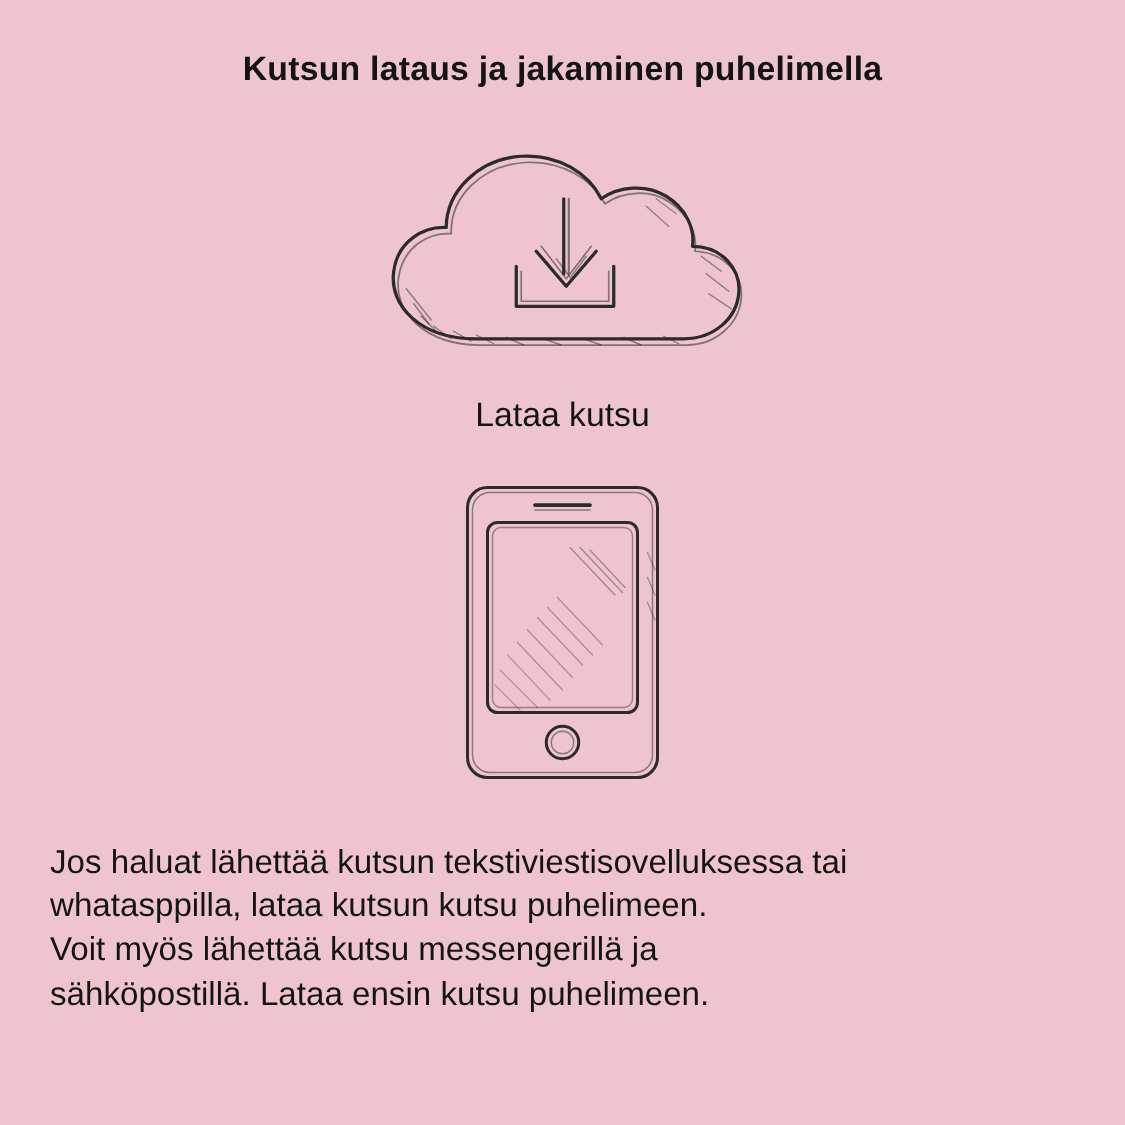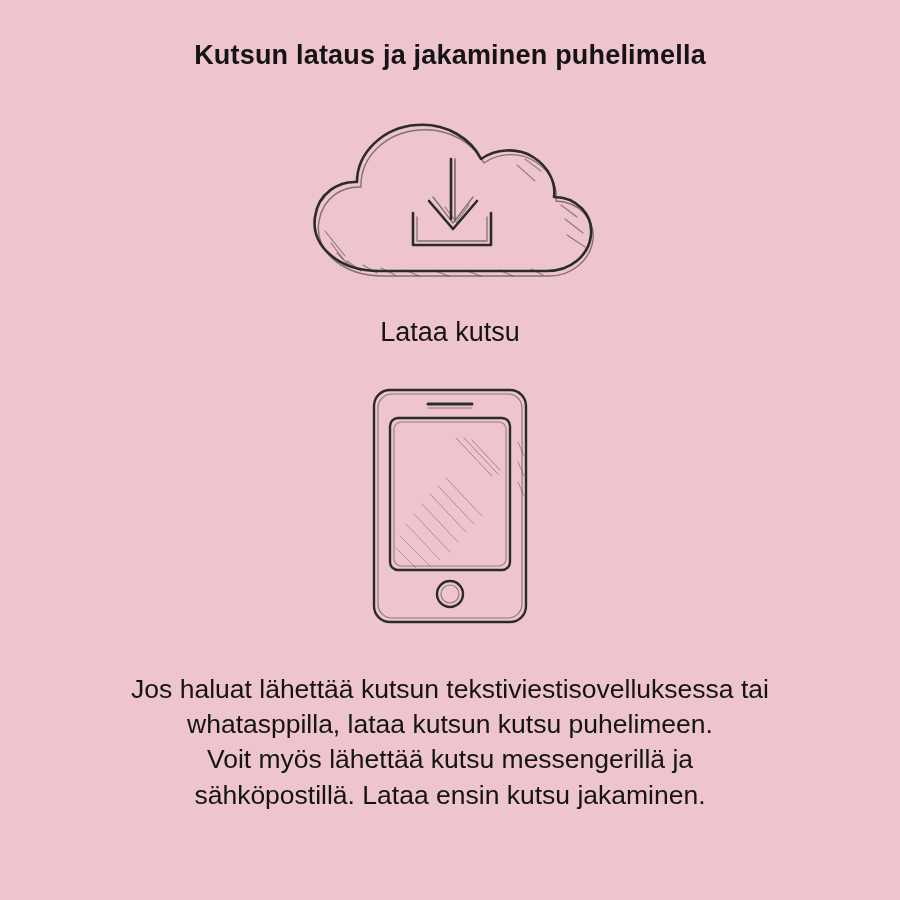--- a/index.html
+++ b/index.html
@@ -49,21 +49,21 @@
     margin-top: 34px;
     width: 200px;
     height: 250px;
     display: flex;
     align-items: center;
     justify-content: center;
   }
   .body-text {
     margin-top: 42px;
     width: 820px;
-    text-align: center;
+    text-align: left;
     font-size: 26.5px;
     line-height: 1.33;
     color: #141414;
   }
   .body-text .line {
     display: block;
   }
   .sketch {
     display: block;
   }
@@ -150,16 +150,16 @@
         <path d="M158 80 L164 94" stroke-width="1" opacity="0.4"></path>
         <path d="M158 100 L164 114" stroke-width="1" opacity="0.4"></path>
       </g>
     </svg>
   </div>
 
   <div class="body-text">
     <span class="line">Jos haluat lähettää kutsun tekstiviestisovelluksessa tai</span>
     <span class="line">whatasppilla, lataa kutsun kutsu puhelimeen.</span>
     <span class="line">Voit myös lähettää kutsu messengerillä ja</span>
-    <span class="line">sähköpostillä. Lataa ensin kutsu jakaminen.</span>
+    <span class="line">sähköpostillä. Lataa ensin kutsu puhelimeen.</span>
   </div>
 
 </div>
 
 </body></html>

